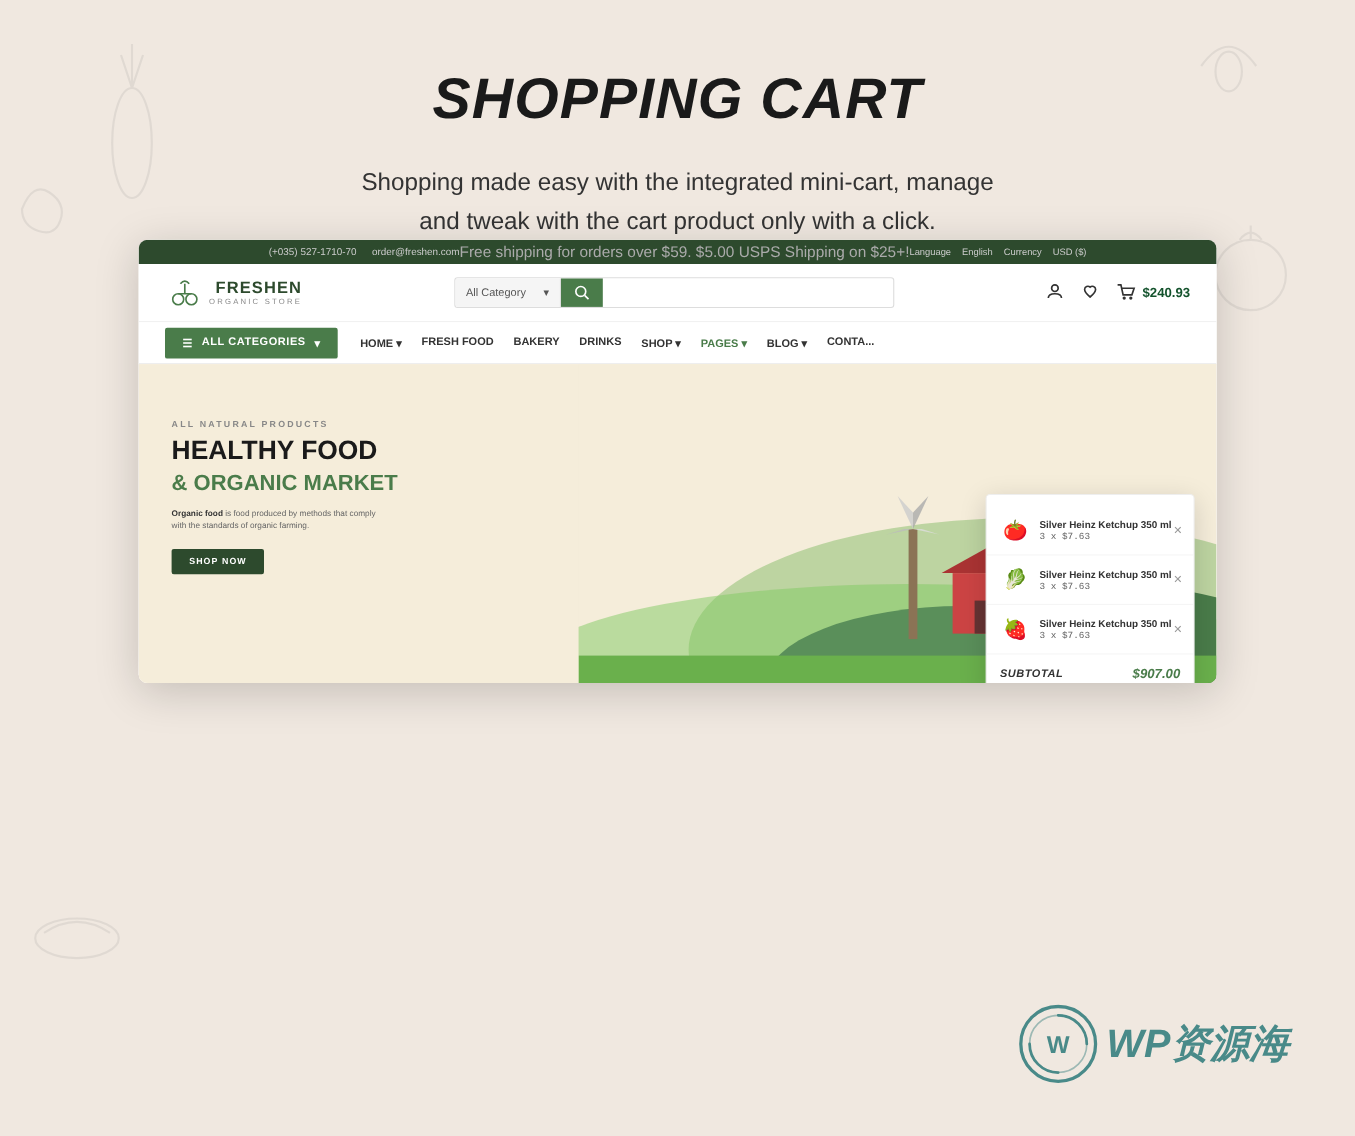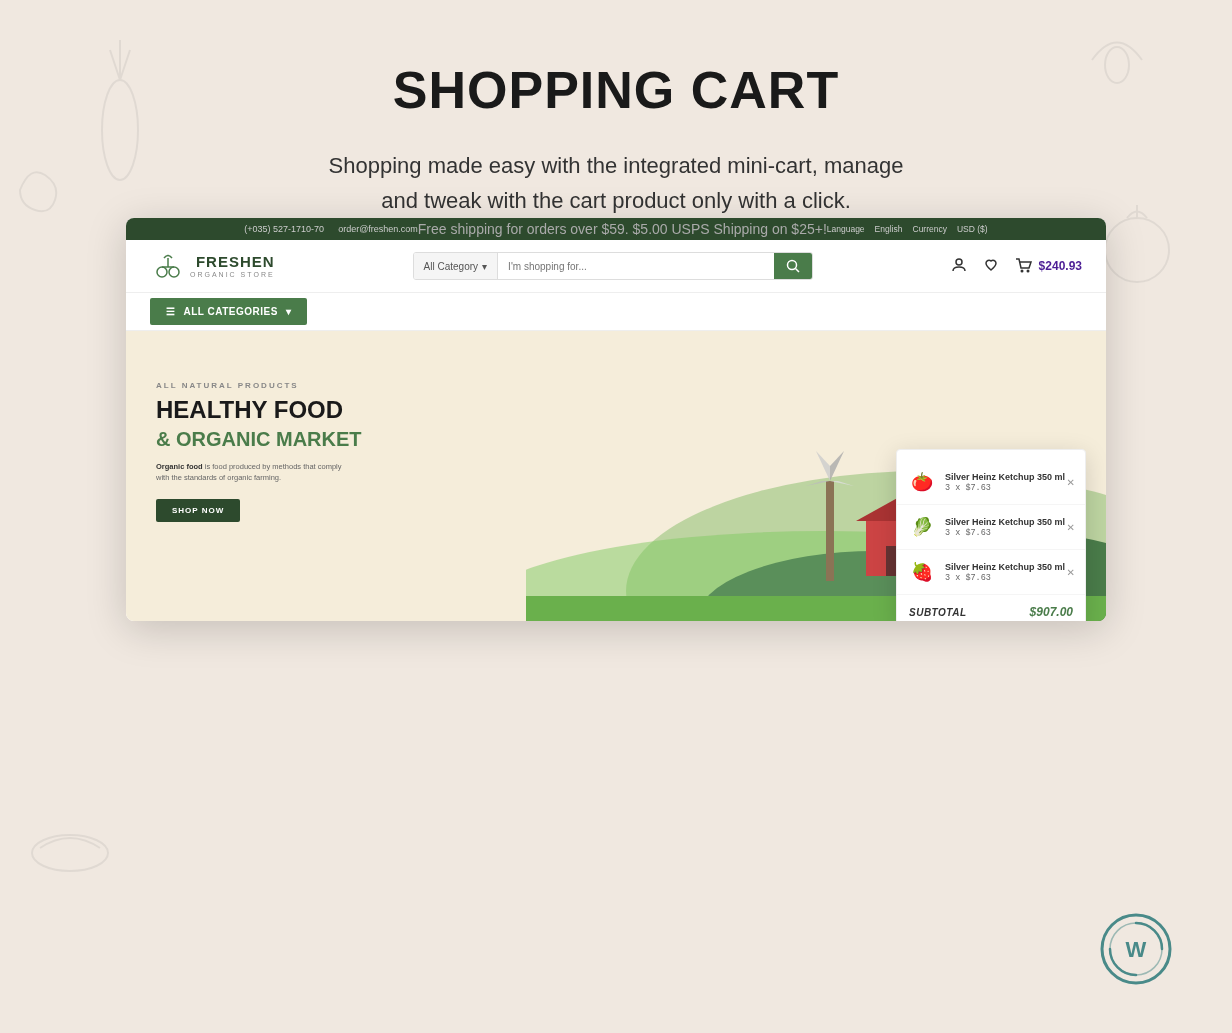--- a/index.html
+++ b/index.html
@@ -23,20 +23,21 @@
       position: relative;
     }
 
     .page-title {
       font-size: 52px;
       font-weight: 900;
       color: #1a1a1a;
       letter-spacing: 1px;
       margin-bottom: 28px;
       text-align: center;
+      font-style: italic;
     }
 
     .page-subtitle {
       font-size: 22px;
       color: #333;
       text-align: center;
       line-height: 1.6;
       max-width: 780px;
     }
 
@@ -103,21 +104,21 @@
       margin: 0 20px;
     }
     .search-category {
       background: #f5f5f5;
       border-right: 1px solid #ddd;
       padding: 6px 10px;
       font-size: 10px;
       color: #555;
       display: flex;
       align-items: center;
-      gap: 4px;
+      gap: 16px;
     }
     .search-input {
       flex: 1;
       padding: 6px 10px;
       font-size: 10px;
       color: #aaa;
       border: none;
       outline: none;
     }
     .search-btn {
@@ -133,21 +134,21 @@
       align-items: center;
       gap: 16px;
     }
     .header-icon { color: #333; font-size: 14px; cursor: pointer; }
     .cart-area {
       display: flex;
       align-items: center;
       gap: 6px;
       cursor: pointer;
     }
-    .cart-amount { font-size: 12px; font-weight: 700; color: #4c1d95; }
+    .cart-amount { font-size: 12px; font-weight: 700; color: #14532d; }
 
     
     .nav-bar {
       background: #fff;
       display: flex;
       align-items: center;
       padding: 0 24px;
       border-bottom: 1px solid #eee;
       height: 38px;
     }
@@ -359,21 +360,20 @@
             <div class="logo-name">FRESHEN</div>
             <div class="logo-sub">ORGANIC STORE</div>
           </div>
         </div>
 
         <div class="search-bar">
           <div class="search-category">
             <span>All Category</span>
             <span>▾</span>
           </div>
-          <input class="search-input" type="text" placeholder="I'm shopping for..." style="background: none; font-family: inherit;">
           <div class="search-btn">
             <svg width="14" height="14" viewBox="0 0 14 14">
               <circle cx="6" cy="6" r="4.5" fill="none" stroke="#fff" stroke-width="1.5"></circle>
               <line x1="9.5" y1="9.5" x2="13" y2="13" stroke="#fff" stroke-width="1.5"></line>
             </svg>
           </div>
         </div>
 
         <div class="header-icons">
           <span class="header-icon">
@@ -397,20 +397,30 @@
           </div>
         </div>
       </div>
 
       <div class="nav-bar">
         <div class="all-categories-btn">
           <span>☰</span>
           <span>ALL CATEGORIES</span>
           <span>▾</span>
         </div>
+        <div class="nav-links">
+          <span class="nav-link">HOME ▾</span>
+          <span class="nav-link">FRESH FOOD</span>
+          <span class="nav-link">BAKERY</span>
+          <span class="nav-link">DRINKS</span>
+          <span class="nav-link">SHOP ▾</span>
+          <span class="nav-link active">PAGES ▾</span>
+          <span class="nav-link">BLOG ▾</span>
+          <span class="nav-link">CONTA...</span>
+        </div>
       </div>
 
       <div class="hero">
         <div class="hero-content">
           <div class="hero-badge">ALL NATURAL PRODUCTS</div>
           <div class="hero-title">HEALTHY FOOD</div>
           <div class="hero-subtitle">&amp; ORGANIC MARKET</div>
           <div class="hero-desc">
             <strong>Organic food</strong><span> is food produced by methods that comply with the standards of organic farming.</span>
           </div>
@@ -494,15 +504,16 @@
   </div>
 
   <div class="watermark">
     <svg class="wp-logo" viewBox="0 0 72 72">
       <circle cx="36" cy="36" r="34" fill="none" stroke="#2d7a7a" stroke-width="3"></circle>
       <circle cx="36" cy="36" r="26" fill="none" stroke="#2d7a7a" stroke-width="1.5" opacity="0.5"></circle>
       <text x="36" y="44" font-size="22" font-weight="900" text-anchor="middle" fill="#2d7a7a" font-family="Arial">W</text>
       <path d="M36 10 A26 26 0 0 1 62 36" fill="none" stroke="#2d7a7a" stroke-width="2.5" stroke-linecap="round"></path>
       <path d="M36 62 A26 26 0 0 1 10 36" fill="none" stroke="#2d7a7a" stroke-width="2.5" stroke-linecap="round"></path>
     </svg>
+    <span class="watermark-text">WP资源海</span>
   </div>
 
 </div>
 
 </body></html>

